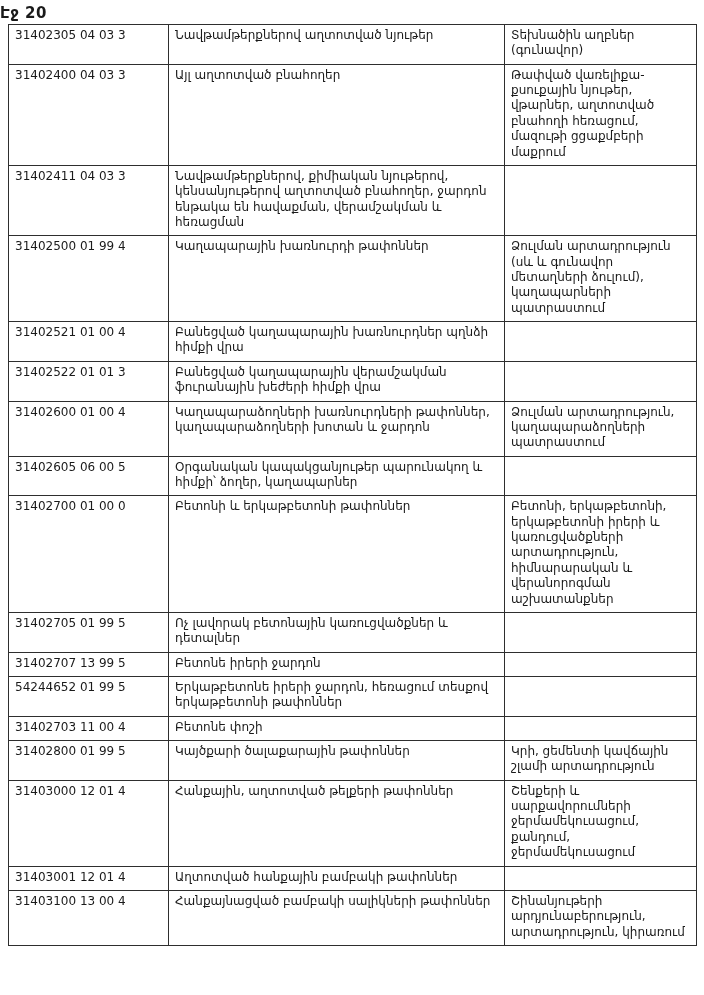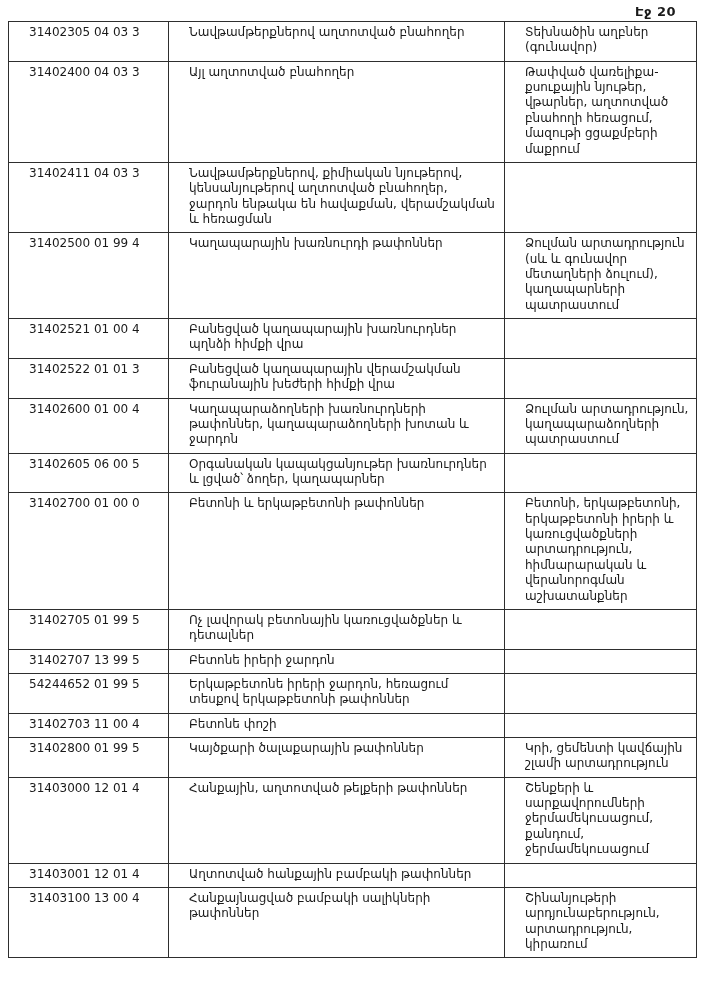--- a/index.html
+++ b/index.html
@@ -10,36 +10,36 @@
     color: #1a1a1a;
   }
   .page {
     position: relative;
     width: 704px;
     height: 995px;
     background: #ffffff;
     overflow: hidden;
   }
   .page-header {
-    text-align: right;
+    text-align: left;
     padding: 4px 28px 2px 0;
-    font-size: 13px;
+    font-size: 15px;
     font-weight: bold;
     letter-spacing: 0.5px;
   }
   table.waste-table {
     border-collapse: collapse;
     table-layout: fixed;
     width: 688px;
     margin-left: 8px;
   }
   table.waste-table td {
     border: 1px solid #2e2e2e;
     vertical-align: top;
-    padding: 3px 6px 5px 20px;
+    padding: 3px 6px 5px 6px;
     font-size: 12px;
     line-height: 1.28;
     word-wrap: break-word;
   }
   col.c1 { width: 160px; }
   col.c2 { width: 336px; }
   col.c3 { width: 192px; }
   td.code { white-space: nowrap; overflow: hidden; }
 </style>
 </head>
@@ -50,21 +50,21 @@
 
   <table class="waste-table">
     <colgroup>
       <col class="c1">
       <col class="c2">
       <col class="c3">
     </colgroup>
     <tbody>
         <tr>
     <td class="code">31402305 04 03 3</td>
-    <td class="desc">Նավթամթերքներով աղտոտված բնահողեր</td>
+    <td class="desc">Նավթամթերքներով աղտոտված նյութեր</td>
     <td class="note">Տեխնածին աղբներ (գունավոր)</td>
   </tr>
         <tr>
     <td class="code">31402400 04 03 3</td>
     <td class="desc">Այլ աղտոտված բնահողեր</td>
     <td class="note">Թափված վառելիքա-քսուքային նյութեր, վթարներ, աղտոտված բնահողի հեռացում, մազութի ցցաքմբերի մաքրում</td>
   </tr>
         <tr>
     <td class="code">31402411 04 03 3</td>
     <td class="desc">Նավթամթերքներով, քիմիական նյութերով, կենսանյութերով աղտոտված բնահողեր, ջարդոն ենթակա են հավաքման, վերամշակման և հեռացման</td>
@@ -85,21 +85,21 @@
     <td class="desc">Բանեցված կաղապարային վերամշակման ֆուրանային խեժերի հիմքի վրա</td>
     <td class="note"></td>
   </tr>
         <tr>
     <td class="code">31402600 01 00 4</td>
     <td class="desc">Կաղապարաձողների խառնուրդների թափոններ, կաղապարաձողների խոտան և ջարդոն</td>
     <td class="note">Ձուլման արտադրություն, կաղապարաձողների պատրաստում</td>
   </tr>
         <tr>
     <td class="code">31402605 06 00 5</td>
-    <td class="desc">Օրգանական կապակցանյութեր խառնուրդներ և լցված՝ ձողեր, կաղապարներ</td>
+    <td class="desc">Օրգանական կապակցանյութեր պարունակող և հիմքի՝ ձողեր, կաղապարներ</td>
     <td class="note"></td>
   </tr>
         <tr>
     <td class="code">31402700 01 00 0</td>
     <td class="desc">Բետոնի և երկաթբետոնի թափոններ</td>
     <td class="note">Բետոնի, երկաթբետոնի, երկաթբետոնի իրերի և կառուցվածքների արտադրություն, հիմնարարական և վերանորոգման աշխատանքներ</td>
   </tr>
         <tr>
     <td class="code">31402705 01 99 5</td>
     <td class="desc">Ոչ լավորակ բետոնային կառուցվածքներ և դետալներ</td>

